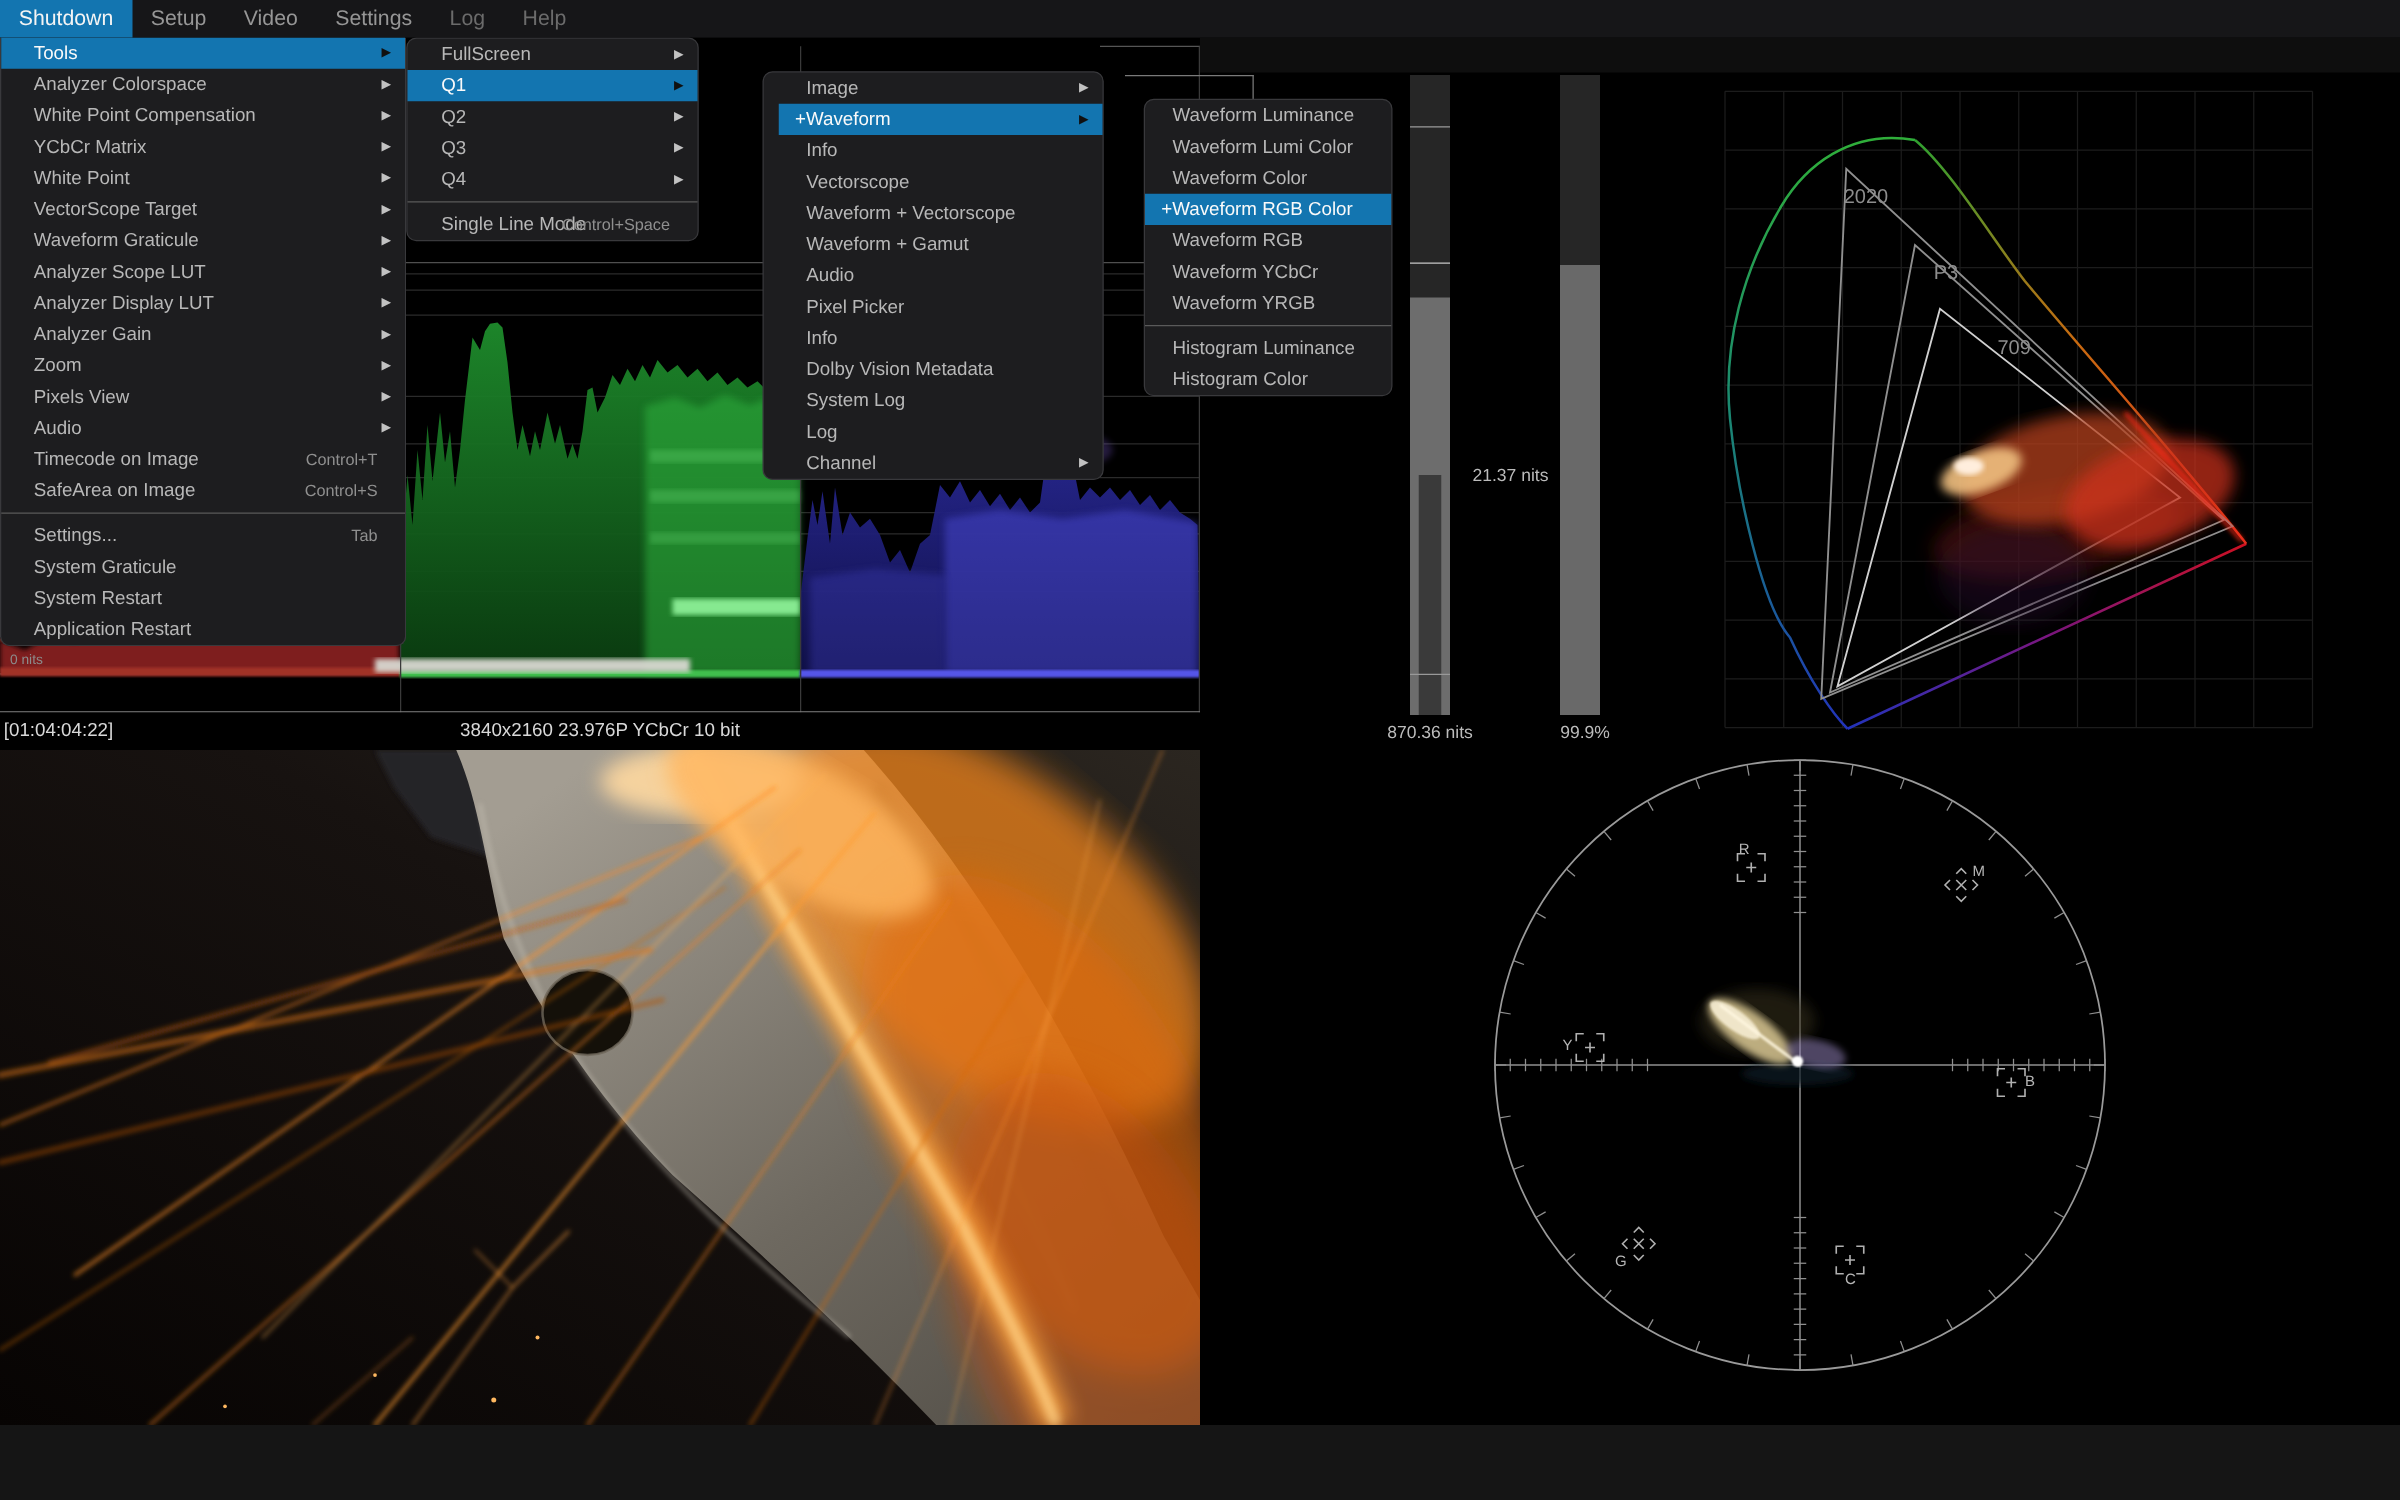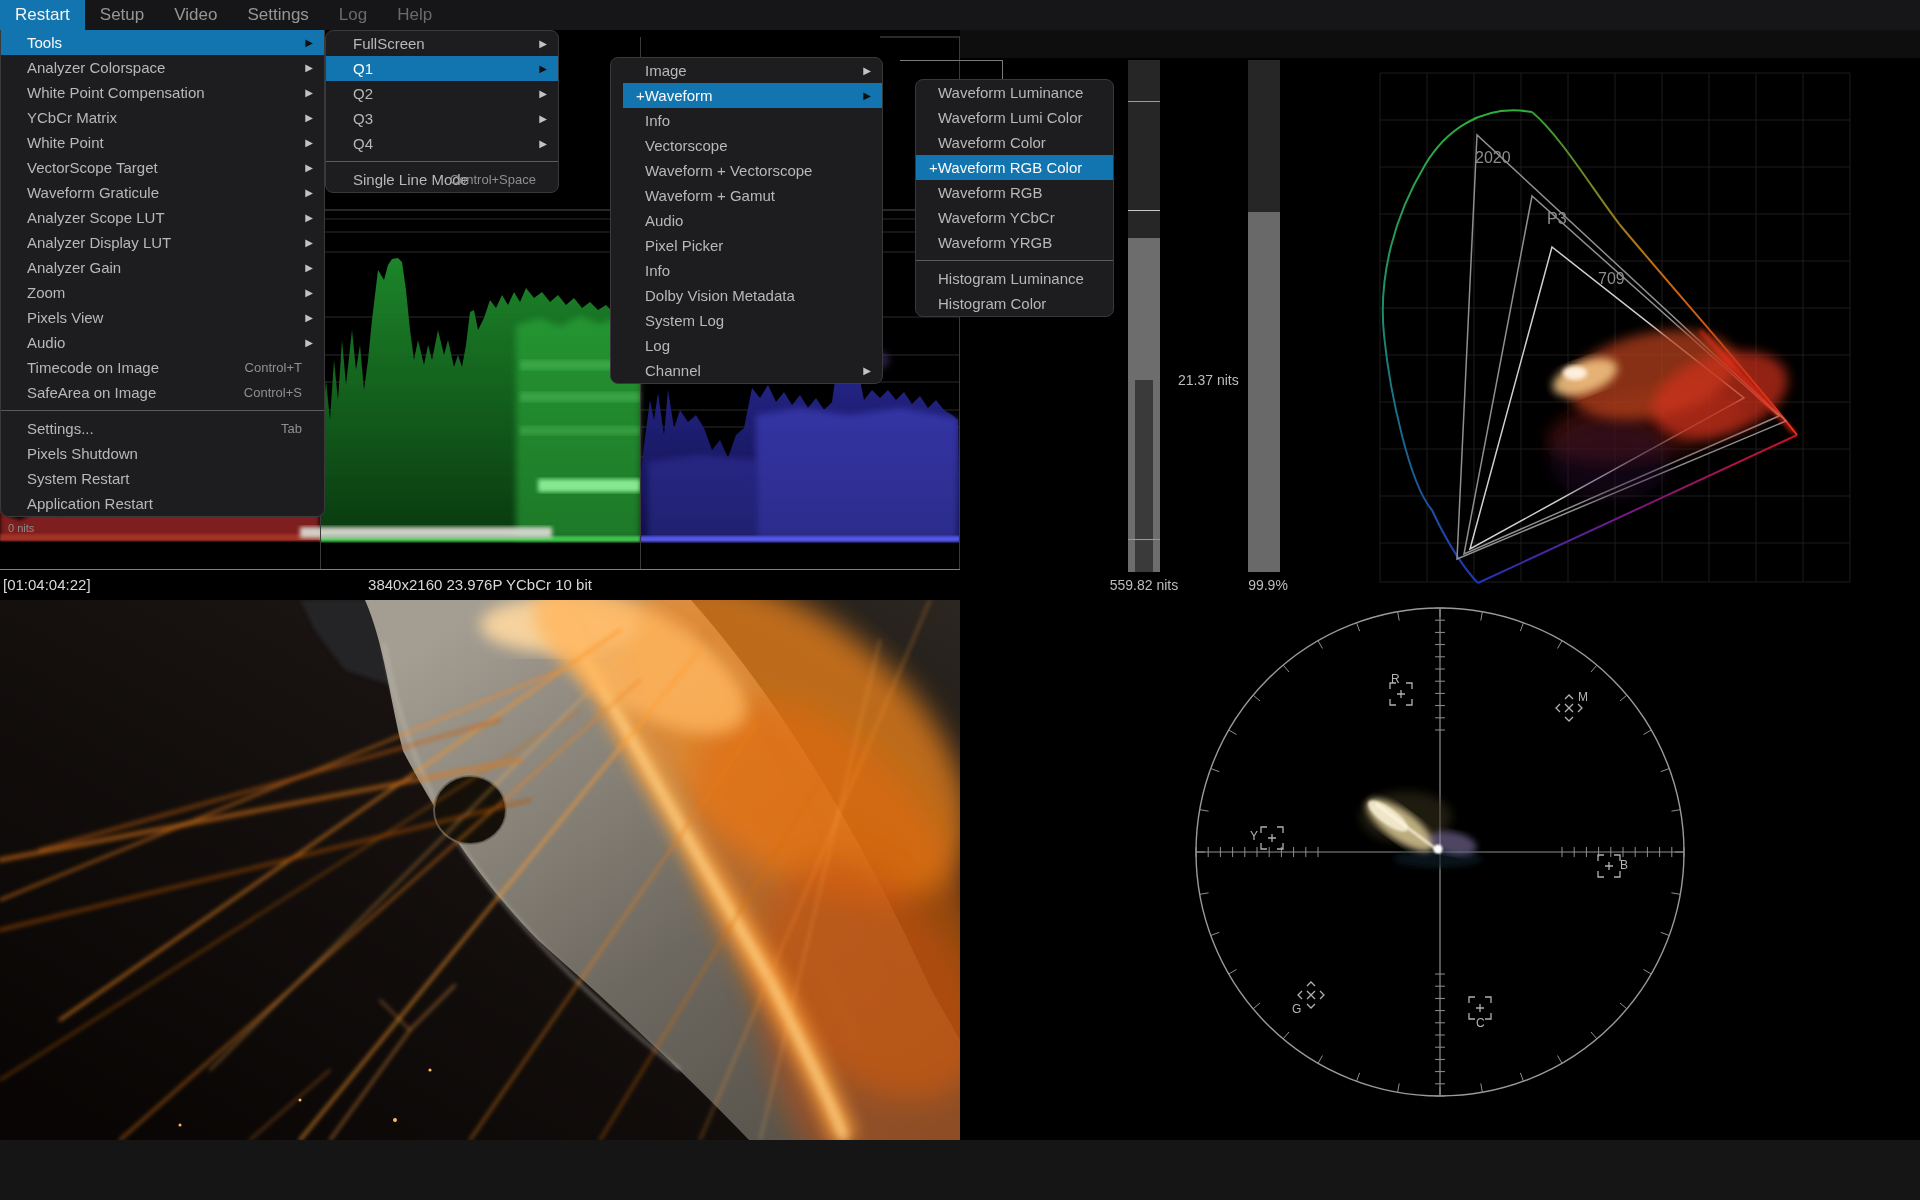--- a/index.html
+++ b/index.html
@@ -150,21 +150,21 @@
   <div class="fill" style="height:334px;"></div>
   <div class="inner" style="height:192px;"></div>
   <div class="mline" style="top:41px;background:#9a9a9a;"></div>
   <div class="mline" style="top:150px;background:#c8c8c8;"></div>
   <div class="mline" style="top:479px;background:#999;"></div>
 </div>
 <div class="meter" id="meter2">
   <div class="fill" style="height:360px;background:#696969;"></div>
 </div>
 <div class="meterlabel" style="left:1178px;top:372px;">21.37 nits</div>
-<div class="meterlabel" style="left:1098px;top:577px;width:92px;text-align:center;">559.82 nits</div>
+<div class="meterlabel" style="left:1098px;top:577px;width:92px;text-align:center;">870.36 nits</div>
 <div class="meterlabel" style="left:1240px;top:577px;width:56px;text-align:center;">99.9%</div>
 
 <svg id="ciesvg" class="abs" width="490" height="525" viewBox="0 0 490 525">
   <defs>
     <linearGradient id="cieL" x1="0" y1="47" x2="0" y2="518" gradientUnits="userSpaceOnUse">
       <stop offset="0" stop-color="#2fae3a"></stop>
         <stop offset="0.45" stop-color="#1b8a70"></stop>
       <stop offset="0.8" stop-color="#1a5a9a"></stop>
         <stop offset="1" stop-color="#2233bb"></stop>
     </linearGradient>
@@ -450,21 +450,21 @@
 <span class="vslabel" style="left:1250px;top:829px;">Y</span>
 <span class="vslabel" style="left:1620px;top:858px;">B</span>
 <span class="vslabel" style="left:1292px;top:1002px;">G</span>
 <span class="vslabel" style="left:1476px;top:1016px;">C</span>
 
 <div class="abs" id="bottomstrip"></div>
 
 <div id="menubar">
   <ul>
       <li class="menu-row active">
-    <span class="mi-label">Restart</span>
+    <span class="mi-label">Shutdown</span>
   </li>
       <li class="menu-row">
     <span class="mi-label">Setup</span>
   </li>
       <li class="menu-row">
     <span class="mi-label">Video</span>
   </li>
       <li class="menu-row">
     <span class="mi-label">Settings</span>
   </li>
@@ -556,21 +556,21 @@
   </li>
       <li class="menu-sep">
         <div></div>
       </li>
       <li class="menu-row">
     <span class="mi-label">Settings...</span>
     <span class="mi-shortcut">Tab</span>
     
   </li>
       <li class="menu-row">
-    <span class="mi-label">Pixels Shutdown</span>
+    <span class="mi-label">System Graticule</span>
     
     
   </li>
       <li class="menu-row">
     <span class="mi-label">System Restart</span>
     
     
   </li>
       <li class="menu-row">
     <span class="mi-label">Application Restart</span>

